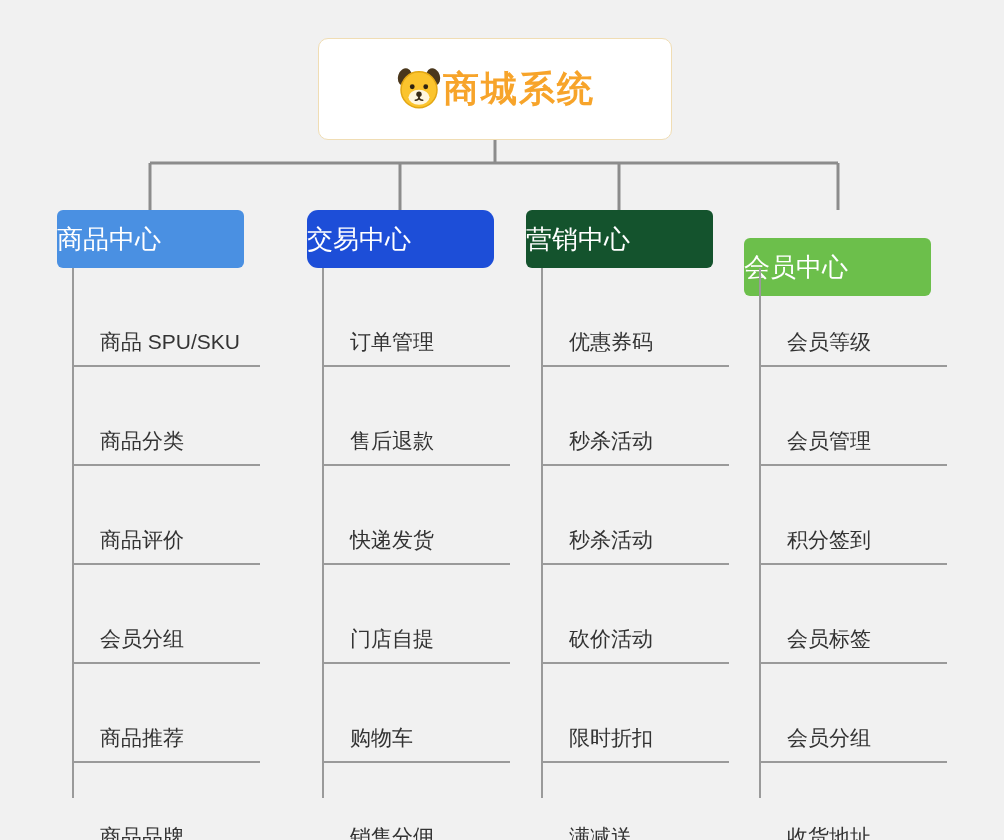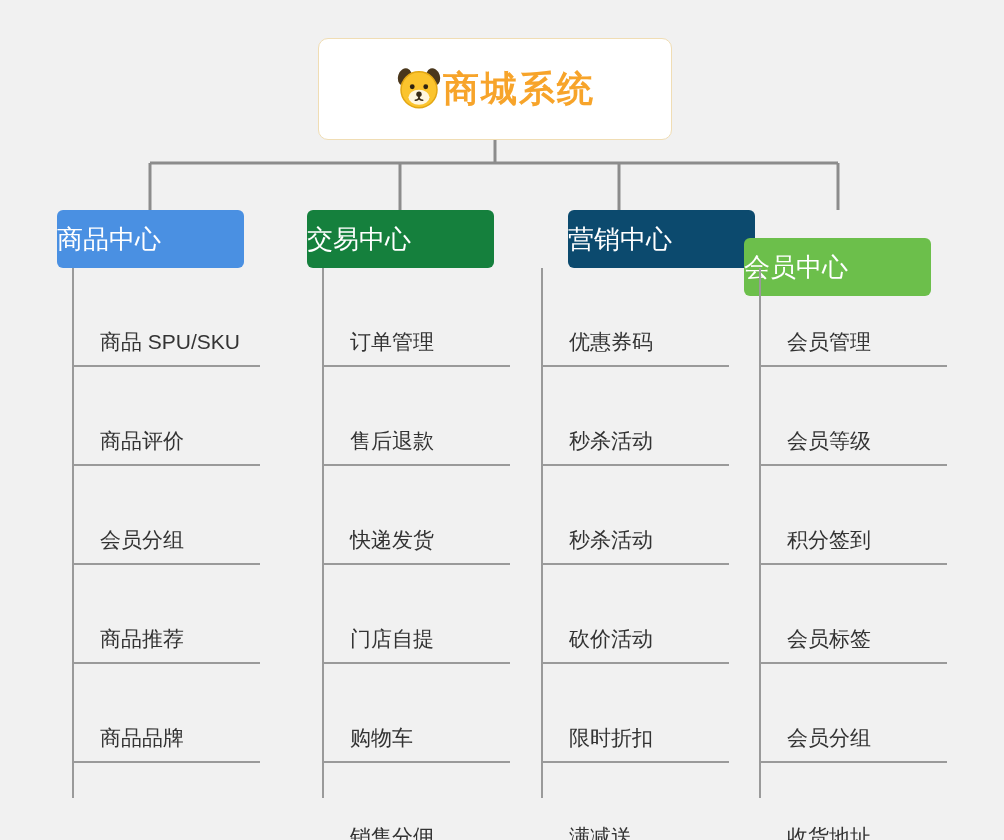--- a/index.html
+++ b/index.html
@@ -119,37 +119,38 @@
       <circle cx="41" cy="29" r="3.2" fill="#2d2212"></circle>
       <circle cx="32" cy="39" r="3.6" fill="#3a2b16"></circle>
       <path d="M32,42 q0,5 -5,5 M32,42 q0,5 5,5" stroke="#3a2b16" stroke-width="2" fill="none" stroke-linecap="round"></path>
     </svg>
     <span class="root-title" style="color: rgb(247, 164, 42);">商城系统</span>
   </div>
 
   <div class="branch-header bh0" style="background: rgb(74, 144, 226);">
     <span>商品中心</span>
   </div>
-  <div class="branch-header bh1" style="background: #15803d;">
+  <div class="branch-header bh1" style="background: #1d4ed8; border-radius: 11px;">
     <span>交易中心</span>
   </div>
-  <div class="branch-header bh2" style="background: #0c4a6e; margin-left: 42px;">
+  <div class="branch-header bh2" style="background: #14532d;">
     <span>营销中心</span>
   </div>
   <div class="branch-header bh3" style="background: rgb(108, 191, 75);">
     <span>会员中心</span>
   </div>
 
   <div class="spine sp0"></div>
   <div class="spine sp1"></div>
   <div class="spine sp2"></div>
   <div class="spine sp3"></div>
 
   <div class="col c0">
     <div class="child">商品 SPU/SKU</div>
+    <div class="child">商品分类</div>
     <div class="child">商品评价</div>
     <div class="child">会员分组</div>
     <div class="child">商品推荐</div>
     <div class="child">商品品牌</div>
   </div>
 
   <div class="col c1">
     <div class="child">订单管理</div>
     <div class="child">售后退款</div>
     <div class="child">快递发货</div>
@@ -161,21 +162,21 @@
   <div class="col c2">
     <div class="child">优惠券码</div>
     <div class="child">秒杀活动</div>
     <div class="child">秒杀活动</div>
     <div class="child">砍价活动</div>
     <div class="child">限时折扣</div>
     <div class="child">满减送</div>
   </div>
 
   <div class="col c3">
+    <div class="child">会员等级</div>
     <div class="child">会员管理</div>
-    <div class="child">会员等级</div>
     <div class="child">积分签到</div>
     <div class="child">会员标签</div>
     <div class="child">会员分组</div>
     <div class="child">收货地址</div>
   </div>
 
 </div>
 
 </body></html>

